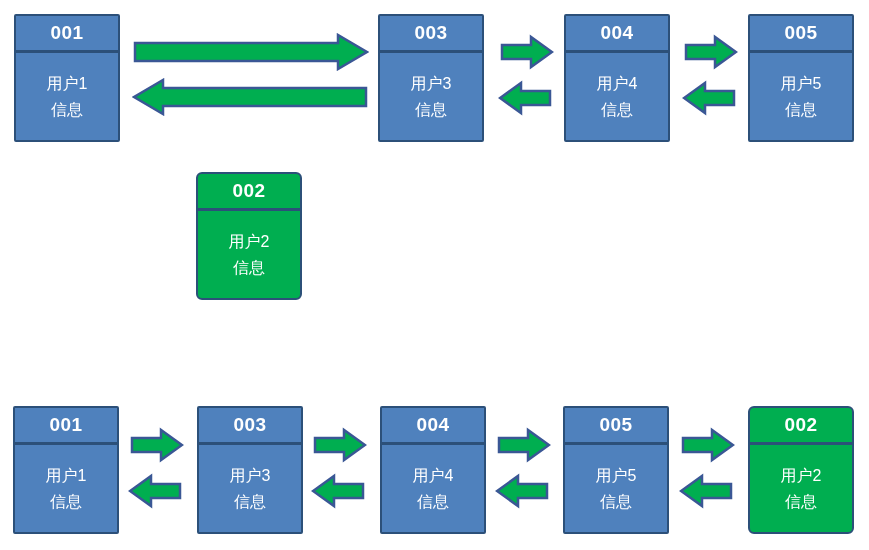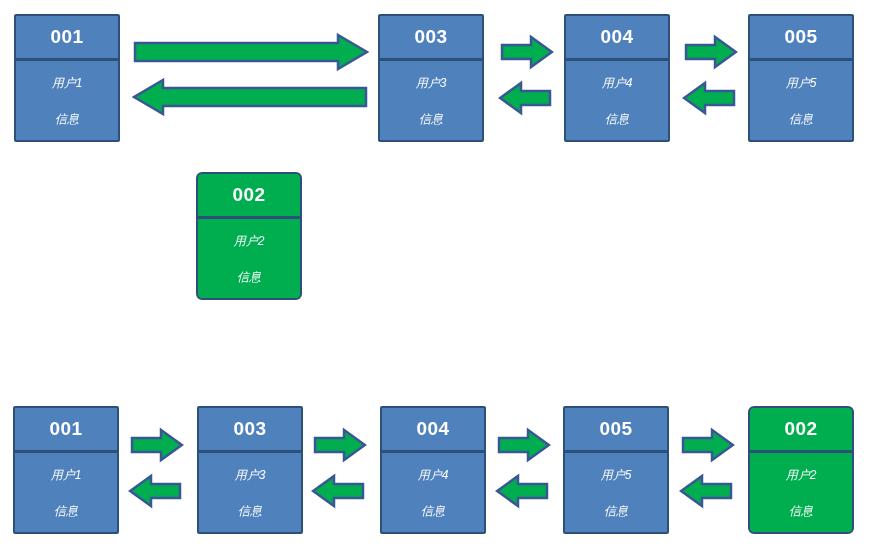--- a/index.html
+++ b/index.html
@@ -23,40 +23,39 @@
     border: 2px solid #2C5079;
     border-radius: 2px;
     box-sizing: border-box;
     display: flex;
     flex-direction: column;
     color: #ffffff;
     text-align: center;
   }
   .node.green { background: #00AE50; border-radius: 6px; }
   .node .hdr {
-    height: 45px;
+    height: 37px;
     border-bottom: 3px solid #2C5079;
     display: flex;
     align-items: center;
     justify-content: center;
     font-size: 19px;
     font-weight: 600;
     letter-spacing: 0.5px;
     box-sizing: border-box;
     text-align: right;
   }
   .node .bod {
     flex: 1;
     display: flex;
     align-items: center;
     justify-content: center;
-    font-size: 12px;
-    line-height: 36px;
+    font-size: 16px;
+    line-height: 26px;
     white-space: pre-line;
-    font-style: italic;
   }
   .arrow { position: absolute; display: block; }
   .arrow-shape {
     fill: #00AE50;
     stroke: #3A5795;
     stroke-width: 2.5;
   }
 </style>
 </head>
 <body>

